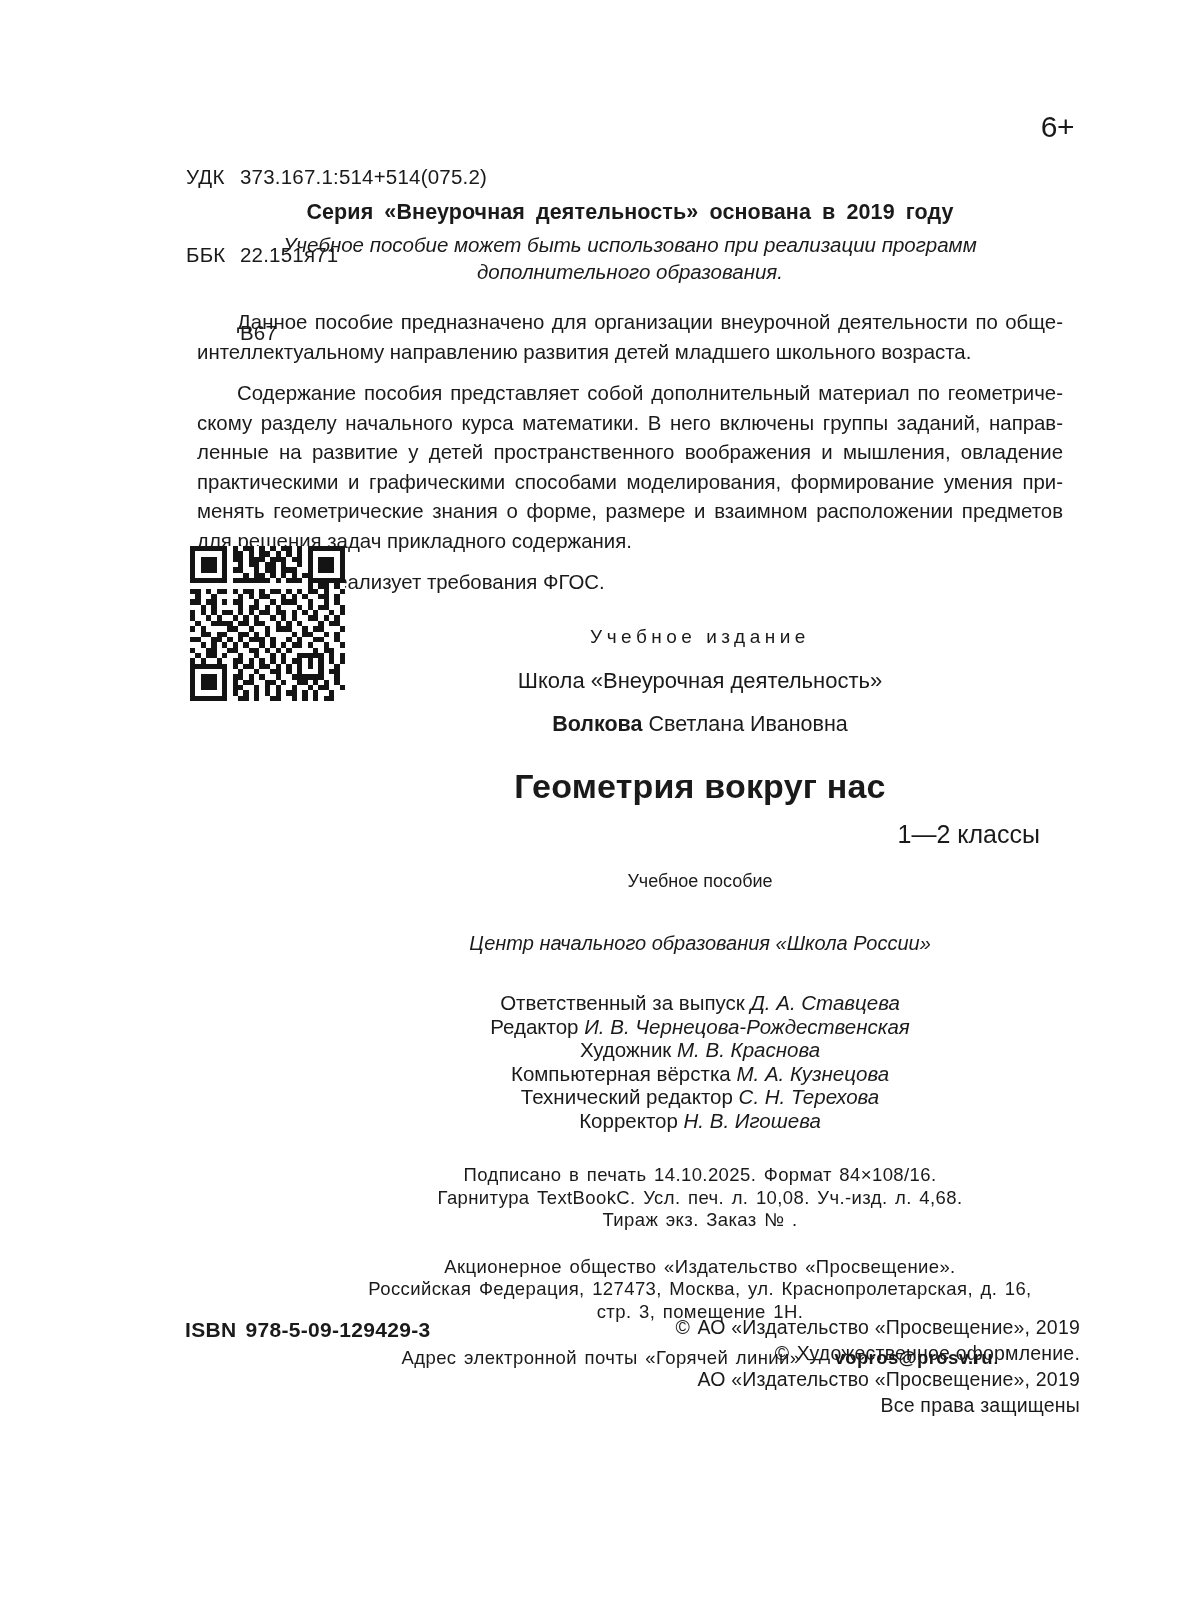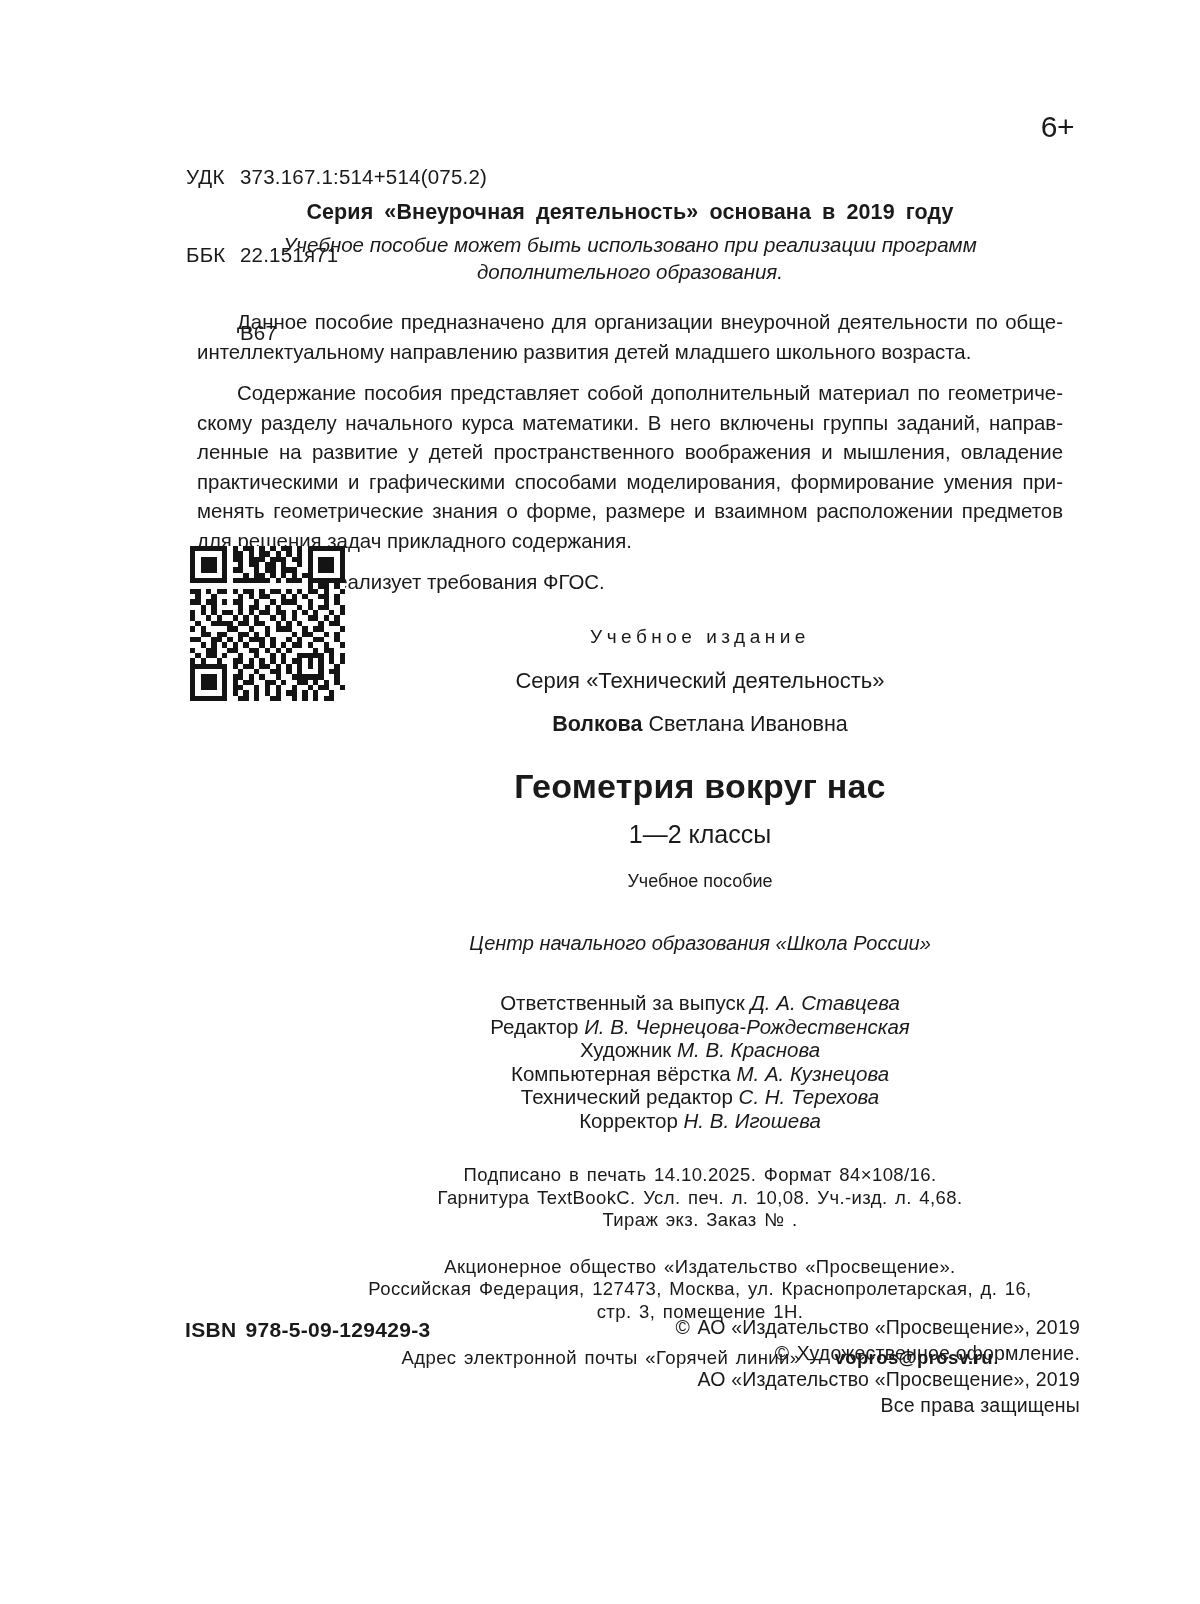--- a/index.html
+++ b/index.html
@@ -129,20 +129,21 @@
   .ed-author b { font-weight: bold; }
   .ed-title {
     font-size: 34px;
     font-weight: bold;
     letter-spacing: 0.2px;
     margin-bottom: 14px;
   }
   .ed-grades {
     font-size: 25px;
     margin-bottom: 22px;
+    text-align: right;
   }
   .ed-kindbook {
     font-size: 18px;
     margin-bottom: 40px;
   }
   .ed-center {
     font-size: 20px;
     font-style: italic;
     margin-bottom: 36px;
   }
@@ -485,21 +486,21 @@
         <rect x="15" y="28" width="2" height="1"></rect>
           <rect x="19" y="28" width="1" height="1"></rect>
         <rect x="21" y="28" width="1" height="1"></rect>
           <rect x="25" y="28" width="2" height="1"></rect>
       </g>
     </svg>
   </div>
 
   <div class="imprint">
     <div class="ed-kind">Учебное издание</div>
-    <div class="ed-series">Серия «Технический деятельность»</div>
+    <div class="ed-series">Школа «Внеурочная деятельность»</div>
     <div class="ed-author"><b>Волкова</b> <span>Светлана Ивановна</span></div>
     <div class="ed-title">Геометрия вокруг нас</div>
     <div class="ed-grades">1—2 классы</div>
     <div class="ed-kindbook">Учебное пособие</div>
     <div class="ed-center">Центр начального образования «Школа России»</div>
 
     <div class="staff">
       <div><span>Ответственный за выпуск</span> <i>Д. А. Ставцева</i></div>
       <div><span>Редактор</span> <i>И. В. Чернецова-Рождественская</i></div>
       <div><span>Художник</span> <i>М. В. Краснова</i></div>

